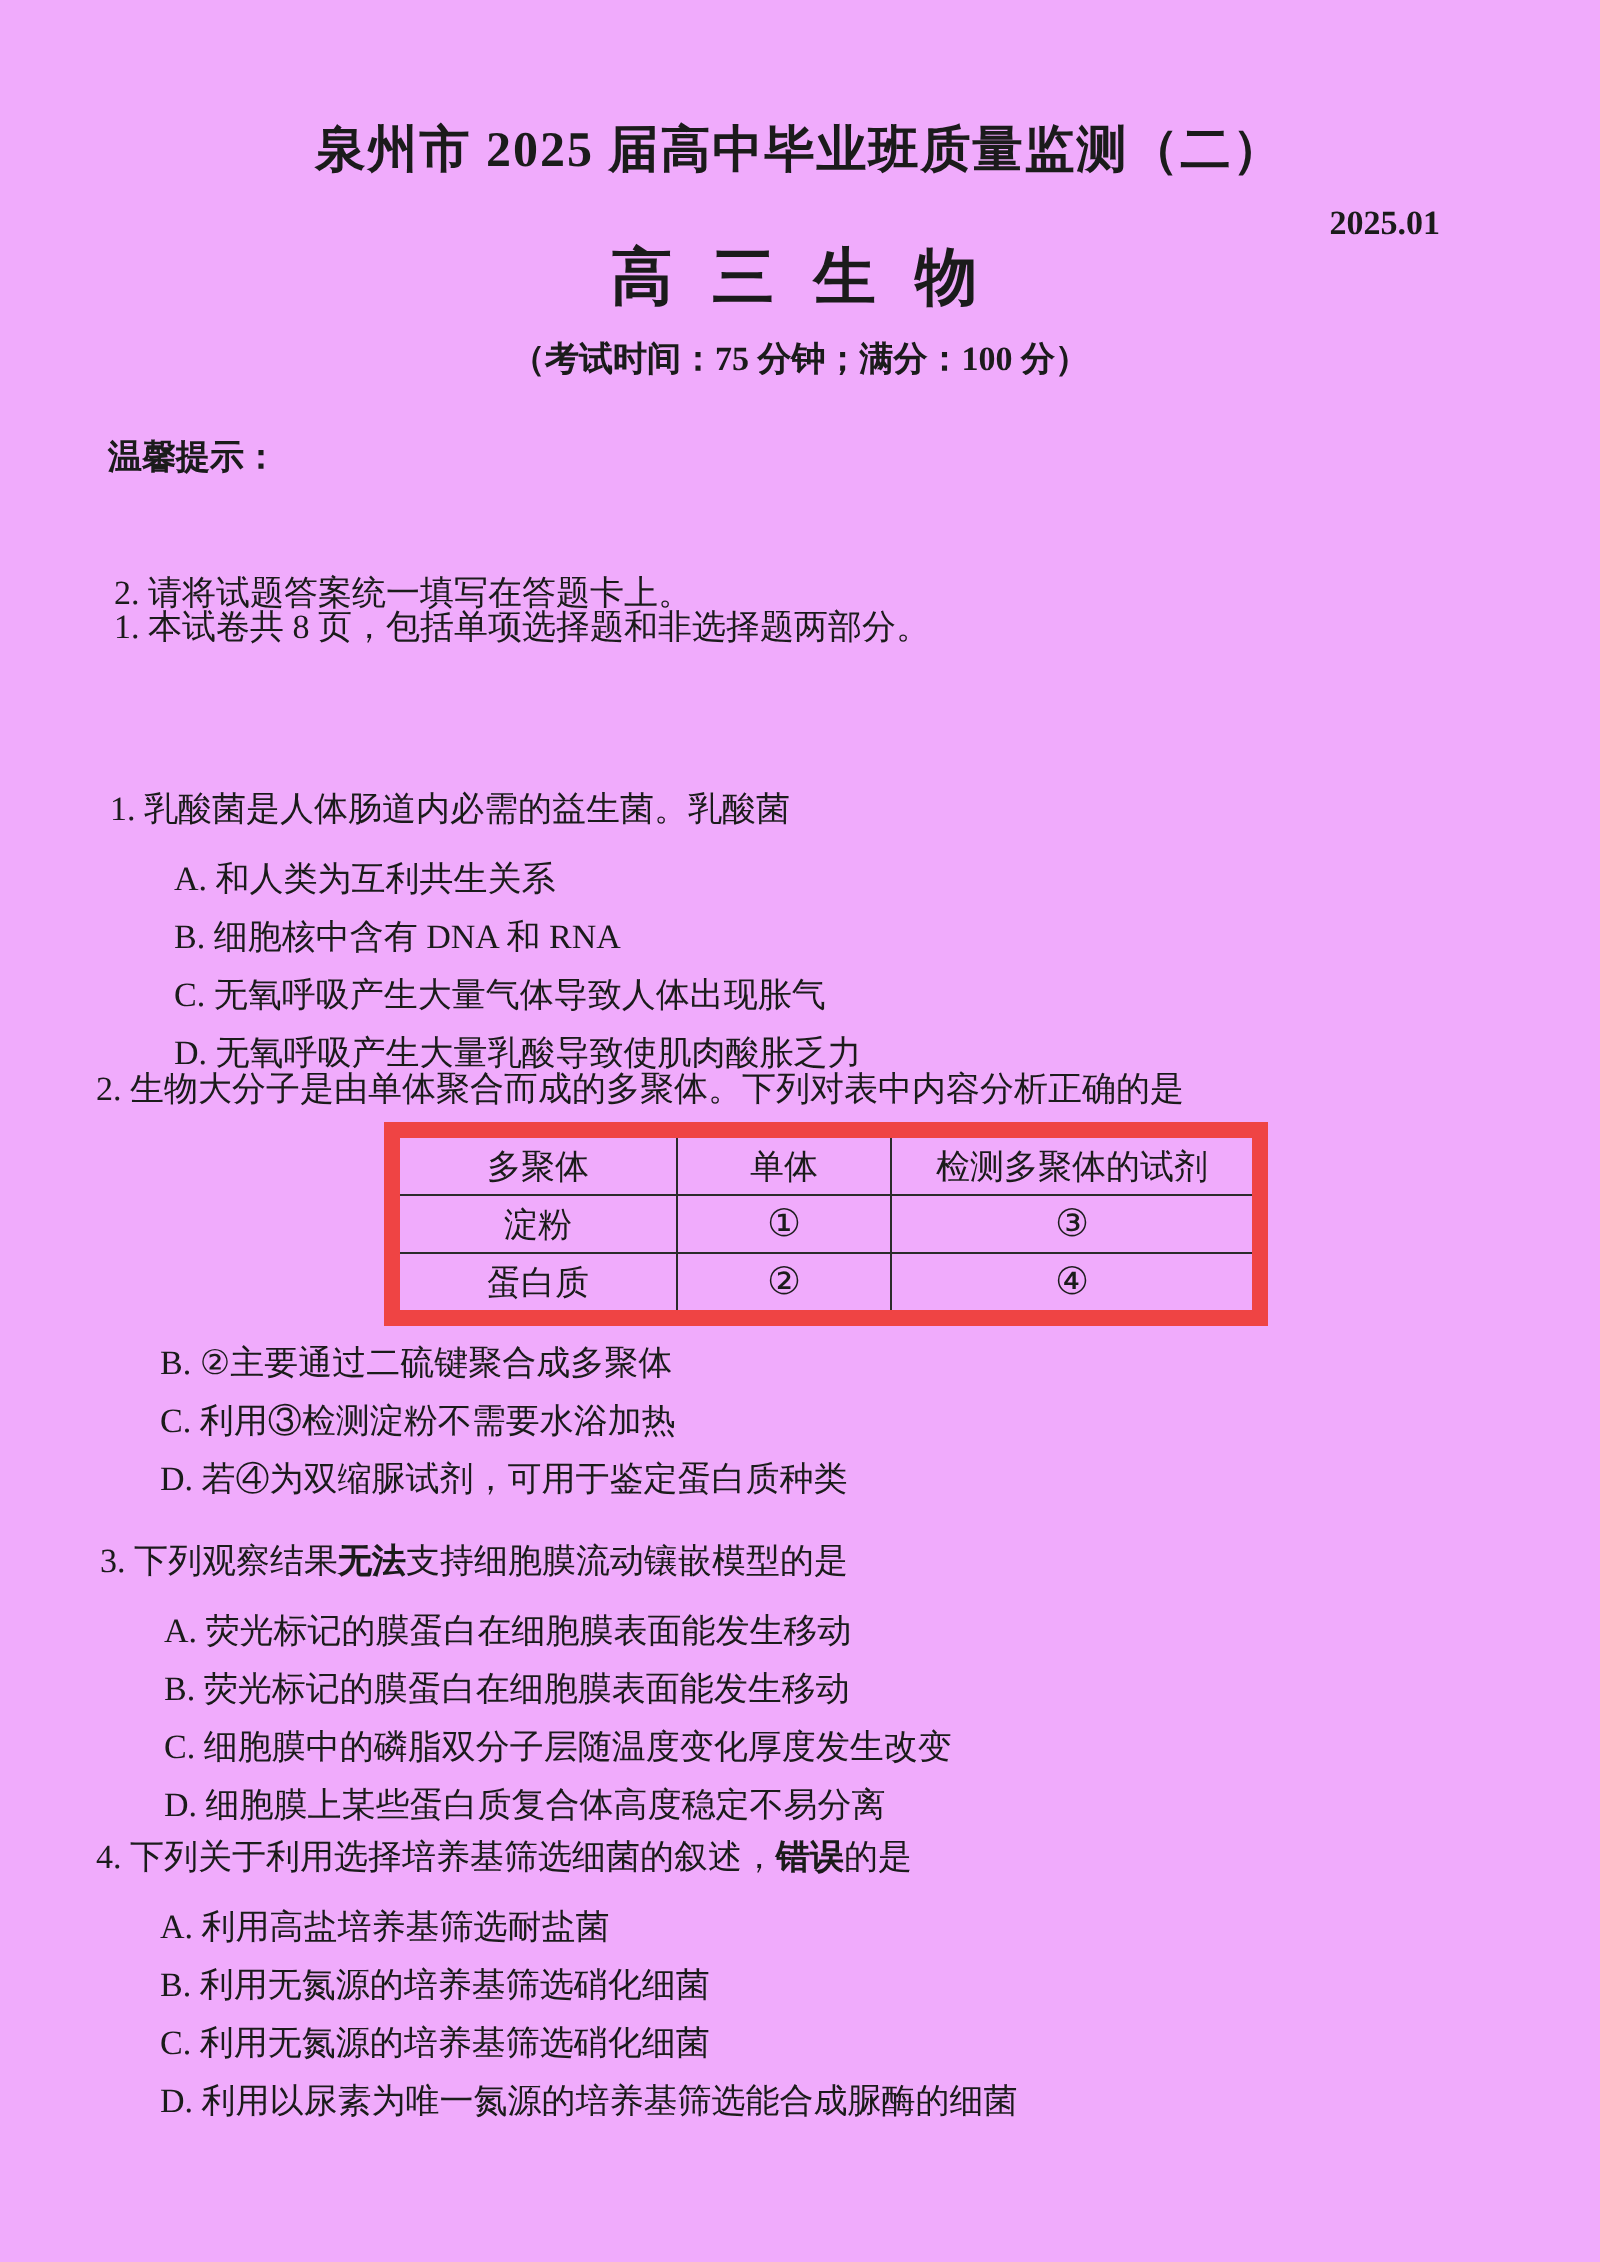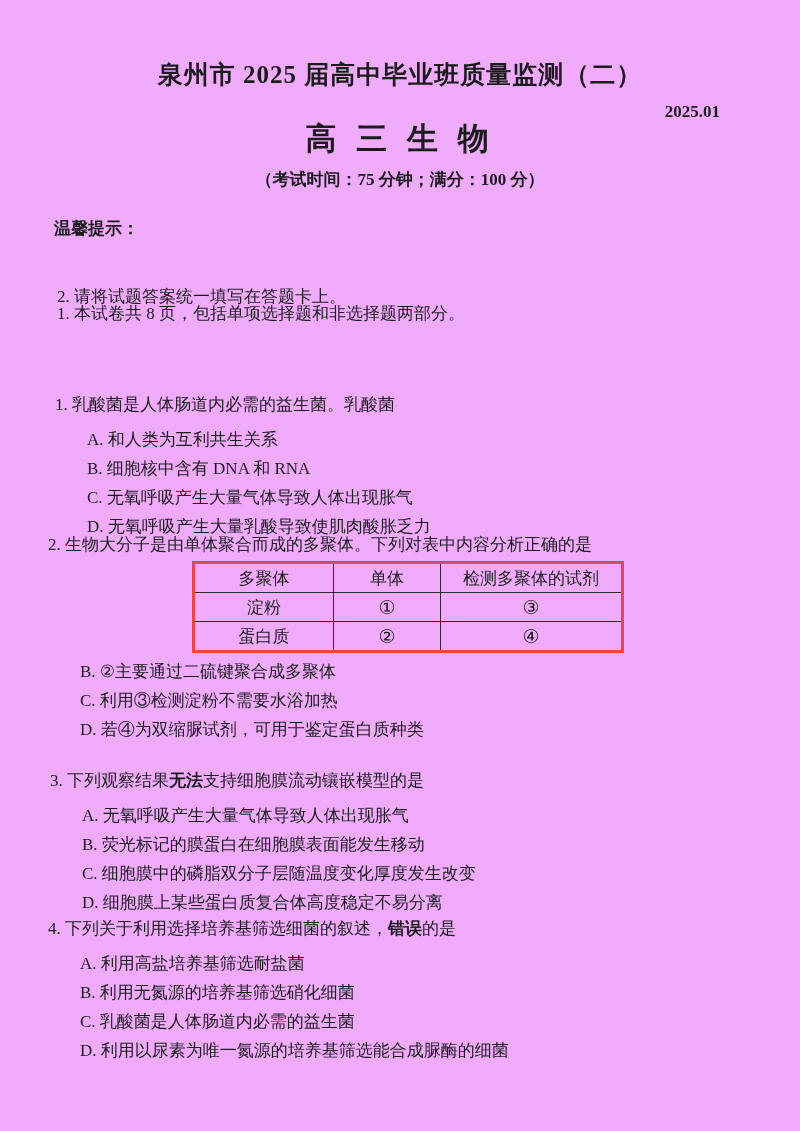--- a/index.html
+++ b/index.html
@@ -69,21 +69,21 @@
 
   .stem { margin: 0; line-height: 28px; }
   .emph { font-weight: 700; margin-top: 31px; }
   .options { margin: 6px 0 0 0; padding: 0; }
   .q2 .options { margin-top: 0; }
   .option { margin: 0 0 0 32px; line-height: 29px; list-style: none; }
 
   .qtable-wrap { margin: 2px 0 4px 144px; }
   table.qtable {
     border-collapse: collapse;
-    border: 3px solid #ef4444;
+    border: 8px solid #ef4444;
   }
   .qtable th, .qtable td {
     border: 1.5px solid #2b2b2b;
     font-weight: 400;
     font-size: 17px;
     text-align: center;
     vertical-align: middle;
     height: 28px;
     padding: 0 4px;
   }
@@ -146,30 +146,30 @@
     <ul class="options">
       <li class="option">B. ②主要通过二硫键聚合成多聚体</li>
       <li class="option">C. 利用③检测淀粉不需要水浴加热</li>
       <li class="option">D. 若④为双缩脲试剂，可用于鉴定蛋白质种类</li>
     </ul>
   </div>
 
   <div class="question q3">
     <p class="stem"><span>3. 下列观察结果</span><span class="emph">无法</span><span>支持细胞膜流动镶嵌模型的是</span></p>
     <ul class="options">
-      <li class="option">A. 无氧呼吸产生大量气体导致人体出现胀气</li>
+      <li class="option">A. 荧光标记的膜蛋白在细胞膜表面能发生移动</li>
       <li class="option">B. 荧光标记的膜蛋白在细胞膜表面能发生移动</li>
       <li class="option">C. 细胞膜中的磷脂双分子层随温度变化厚度发生改变</li>
       <li class="option">D. 细胞膜上某些蛋白质复合体高度稳定不易分离</li>
     </ul>
   </div>
 
   <div class="question q4">
     <p class="stem"><span>4. 下列关于利用选择培养基筛选细菌的叙述，</span><span class="emph">错误</span><span>的是</span></p>
     <ul class="options">
       <li class="option">A. 利用高盐培养基筛选耐盐菌</li>
       <li class="option">B. 利用无氮源的培养基筛选硝化细菌</li>
-      <li class="option">C. 乳酸菌是人体肠道内必需的益生菌</li>
+      <li class="option">C. 利用无氮源的培养基筛选硝化细菌</li>
       <li class="option">D. 利用以尿素为唯一氮源的培养基筛选能合成脲酶的细菌</li>
     </ul>
   </div>
 
 </div>
 
 </body></html>

